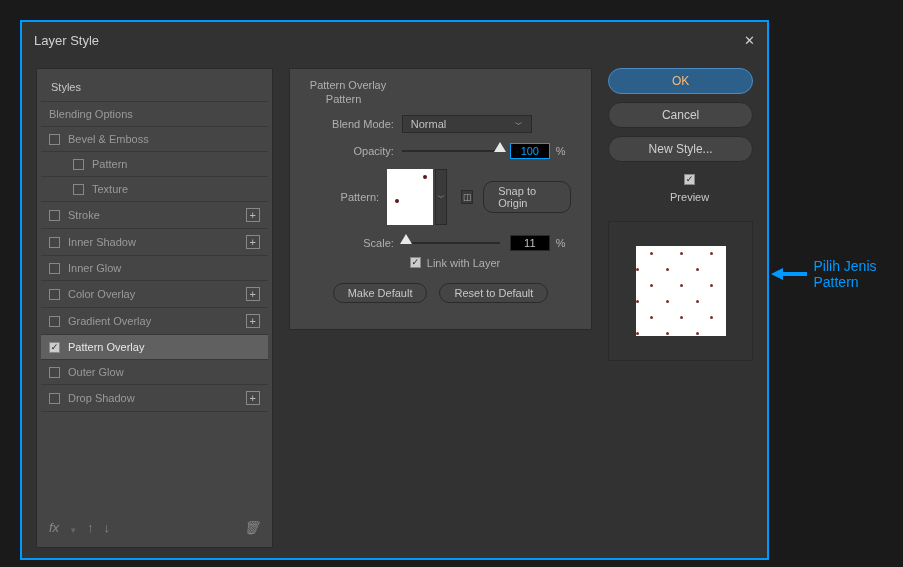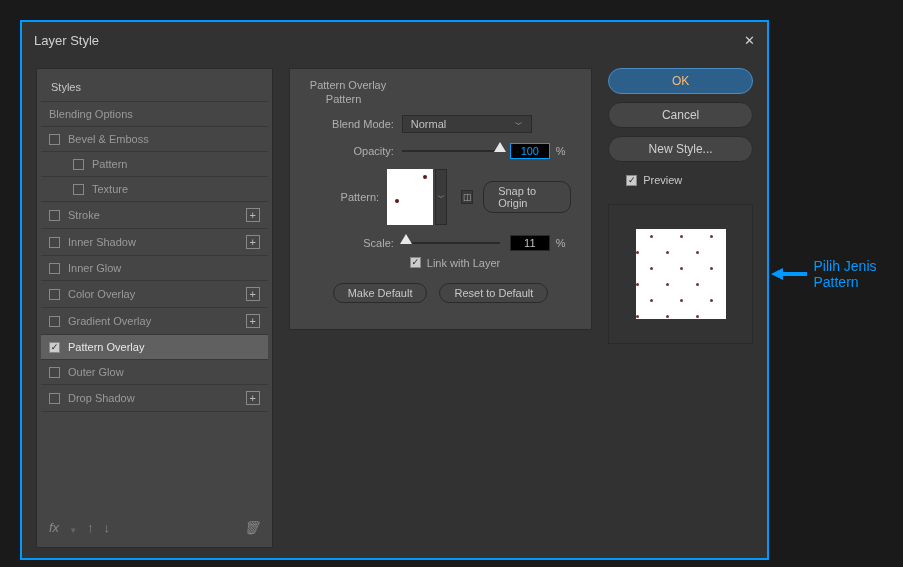--- a/index.html
+++ b/index.html
@@ -43,21 +43,21 @@
 .small-ic { width: 14px; height: 14px; border: 1px solid #2a2a2a; background: #3a3a3a; margin-right: 10px; display: flex; align-items: center; justify-content: center; font-size: 9px; color: #aaa; }
 .link-row { margin-left: 100px; display: flex; align-items: flex-start; gap: 6px; margin-bottom: 14px; margin-top: -4px; }
 .btns-row { display: flex; gap: 12px; justify-content: center; }
 
 .arrow-annot { position: absolute; top: 190px; left: 482px; display: flex; align-items: center; color: #0099ff; font-size: 14px; pointer-events: none; font-weight: 500; z-index: 5; }
 .arrow-annot svg { margin-right: 6px; }
 
 .right-panel { width: 152px; display: flex; flex-direction: column; gap: 8px; }
 .btn { background: #454545; border: 1px solid #2a2a2a; border-radius: 14px; color: #d0d0d0; font-size: 12px; padding: 5px 0; text-align: center; cursor: pointer; }
 .btn.primary { background: #2c5f8a; border: 1px solid #4a8bc4; color: #fdba74; }
-.preview-row { display: flex; align-items: center; gap: 6px; padding-left: 18px; margin-top: 4px; color: #c8c8c8; font-size: 11px; }
+.preview-row { display: flex; align-items: center; gap: 6px; padding-left: 18px; margin-top: 4px; color: #c8c8c8; font-size: 11px; flex-direction: column; }
 .preview-box { background: #333; border: 1px solid #2a2a2a; padding: 24px; margin-top: 10px; }
 .preview-swatch { width: 90px; height: 90px; background: #fff; position: relative; margin: 0 auto; }
 .preview-swatch .pd { position: absolute; width: 3px; height: 3px; border-radius: 50%; background: #7a3030; }
 
 .middle-wrap { flex: 1; position: relative; }
 </style>
 </head>
 <body>
 
 <div class="outer-border">

